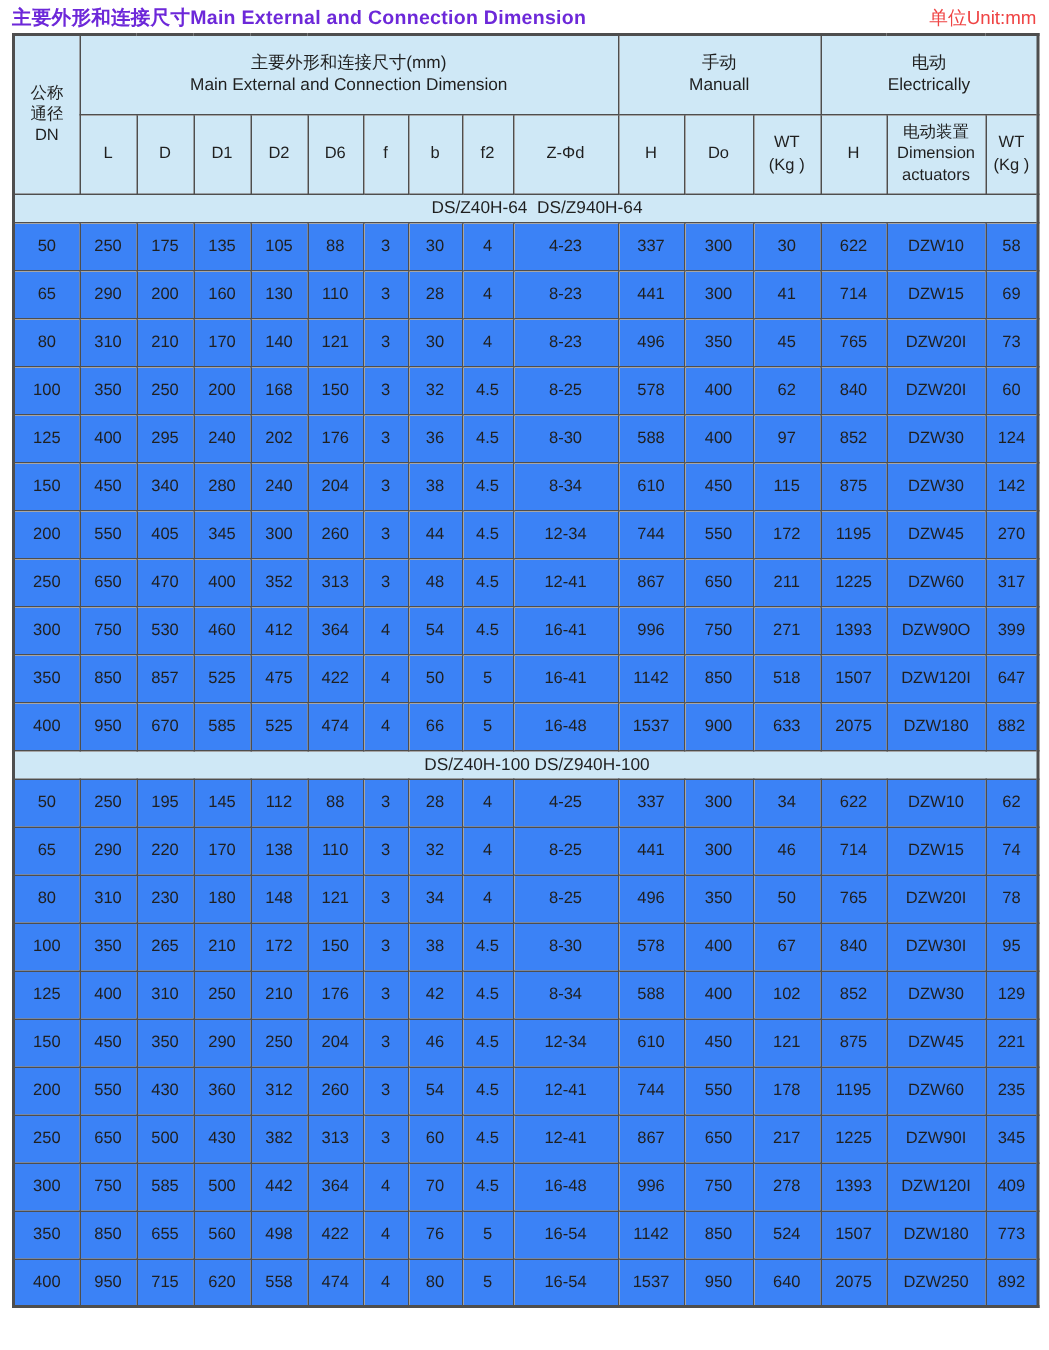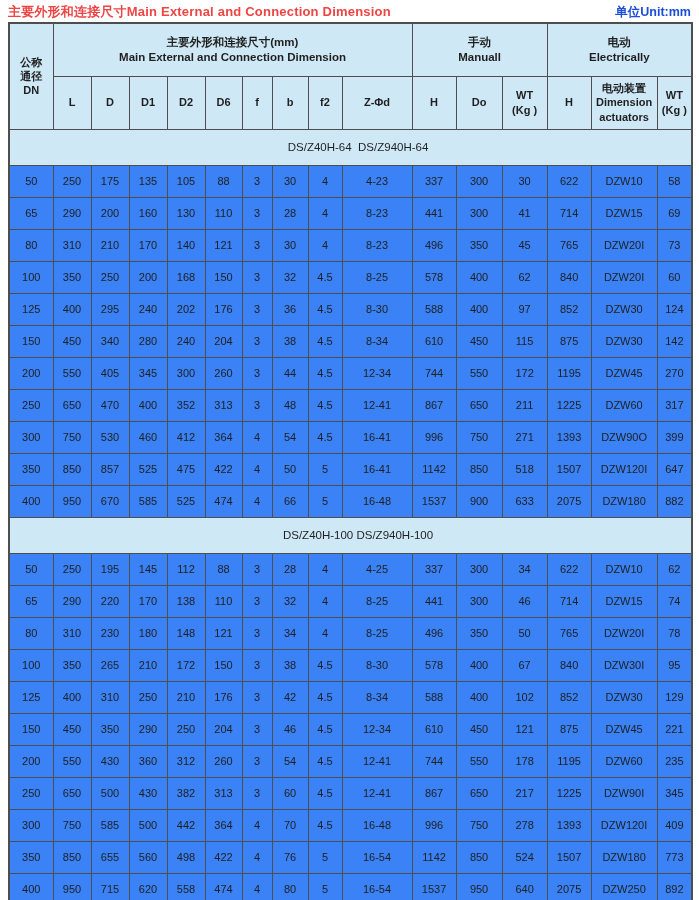--- a/index.html
+++ b/index.html
@@ -14,45 +14,45 @@
     width:699px;height:900px;
     background:#ffffff;
     font-family:"Liberation Sans","DejaVu Sans",sans-serif;
     color:var(--text);
     overflow:hidden;
   }
   .titlebar{
     position:absolute;left:8px;top:3px;width:683px;
     display:flex;justify-content:space-between;align-items:baseline;
   }
-  .page-title{font-size:13px;font-weight:bold;color:#ef4444;letter-spacing:.2px;}
-  .unit-label{font-size:12.5px;font-weight:bold;color:#1d4ed8;}
+  .page-title{font-size:13px;font-weight:bold;color:#6d28d9;letter-spacing:.2px;}
+  .unit-label{font-size:12.5px;font-weight:normal;color:#ef4444;}
   table.spec{
     position:absolute;left:8px;top:22px;width:683px;
     border-collapse:collapse;table-layout:fixed;
     border:2px solid var(--border);
   }
   .spec th,.spec td{
     border:1px solid var(--border);
     text-align:center;vertical-align:middle;
     font-size:11px;color:var(--text);
     padding:0 1px;
     overflow:hidden;
   }
   .spec thead th{
     background:var(--header-bg);
-    font-weight:bold;
+    font-weight:normal;
     white-space:pre-line;
     line-height:1.3;
     height:53px;
   }
   .spec thead th.group{font-size:11.5px;}
   .spec tr.band td{
     background:var(--header-bg);
-    height:36px;
+    height:19px;
     font-size:11.5px;
     white-space:pre;
     padding-left:16px;
   }
   .spec tbody tr.data-row{height:32px;background:#3b82f6;}
 </style>
 </head>
 <body>
 
 <div class="page">

